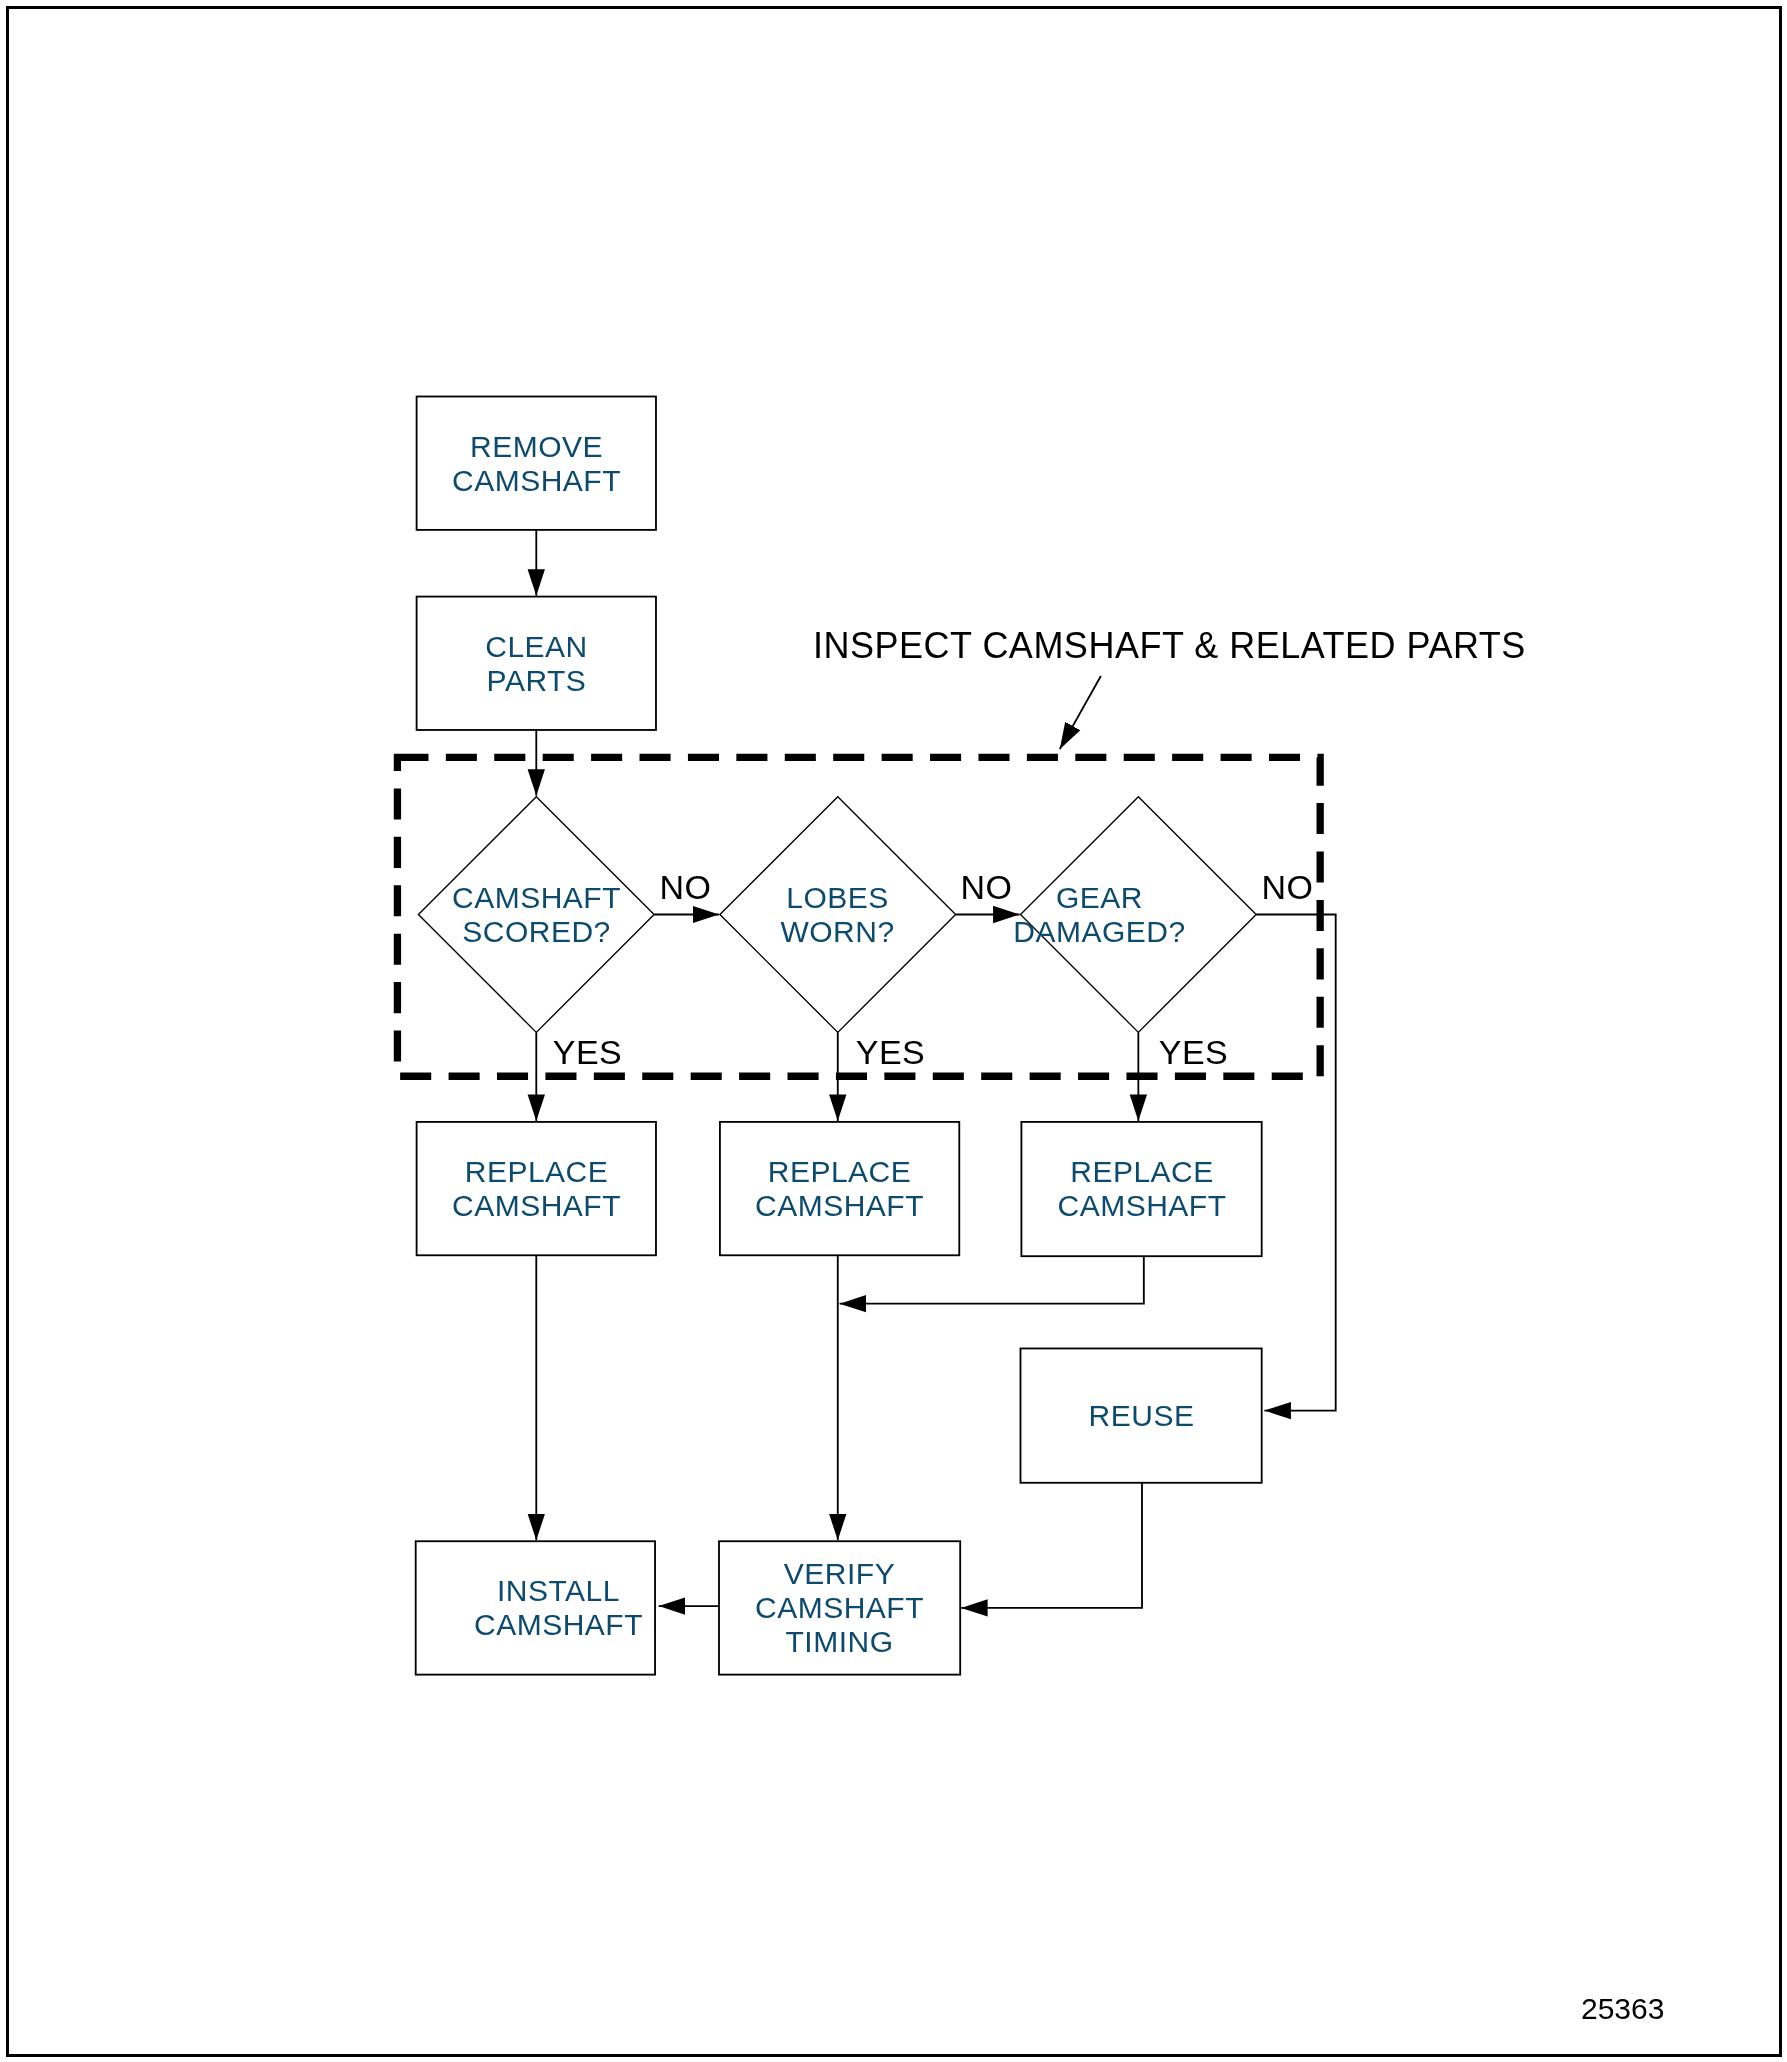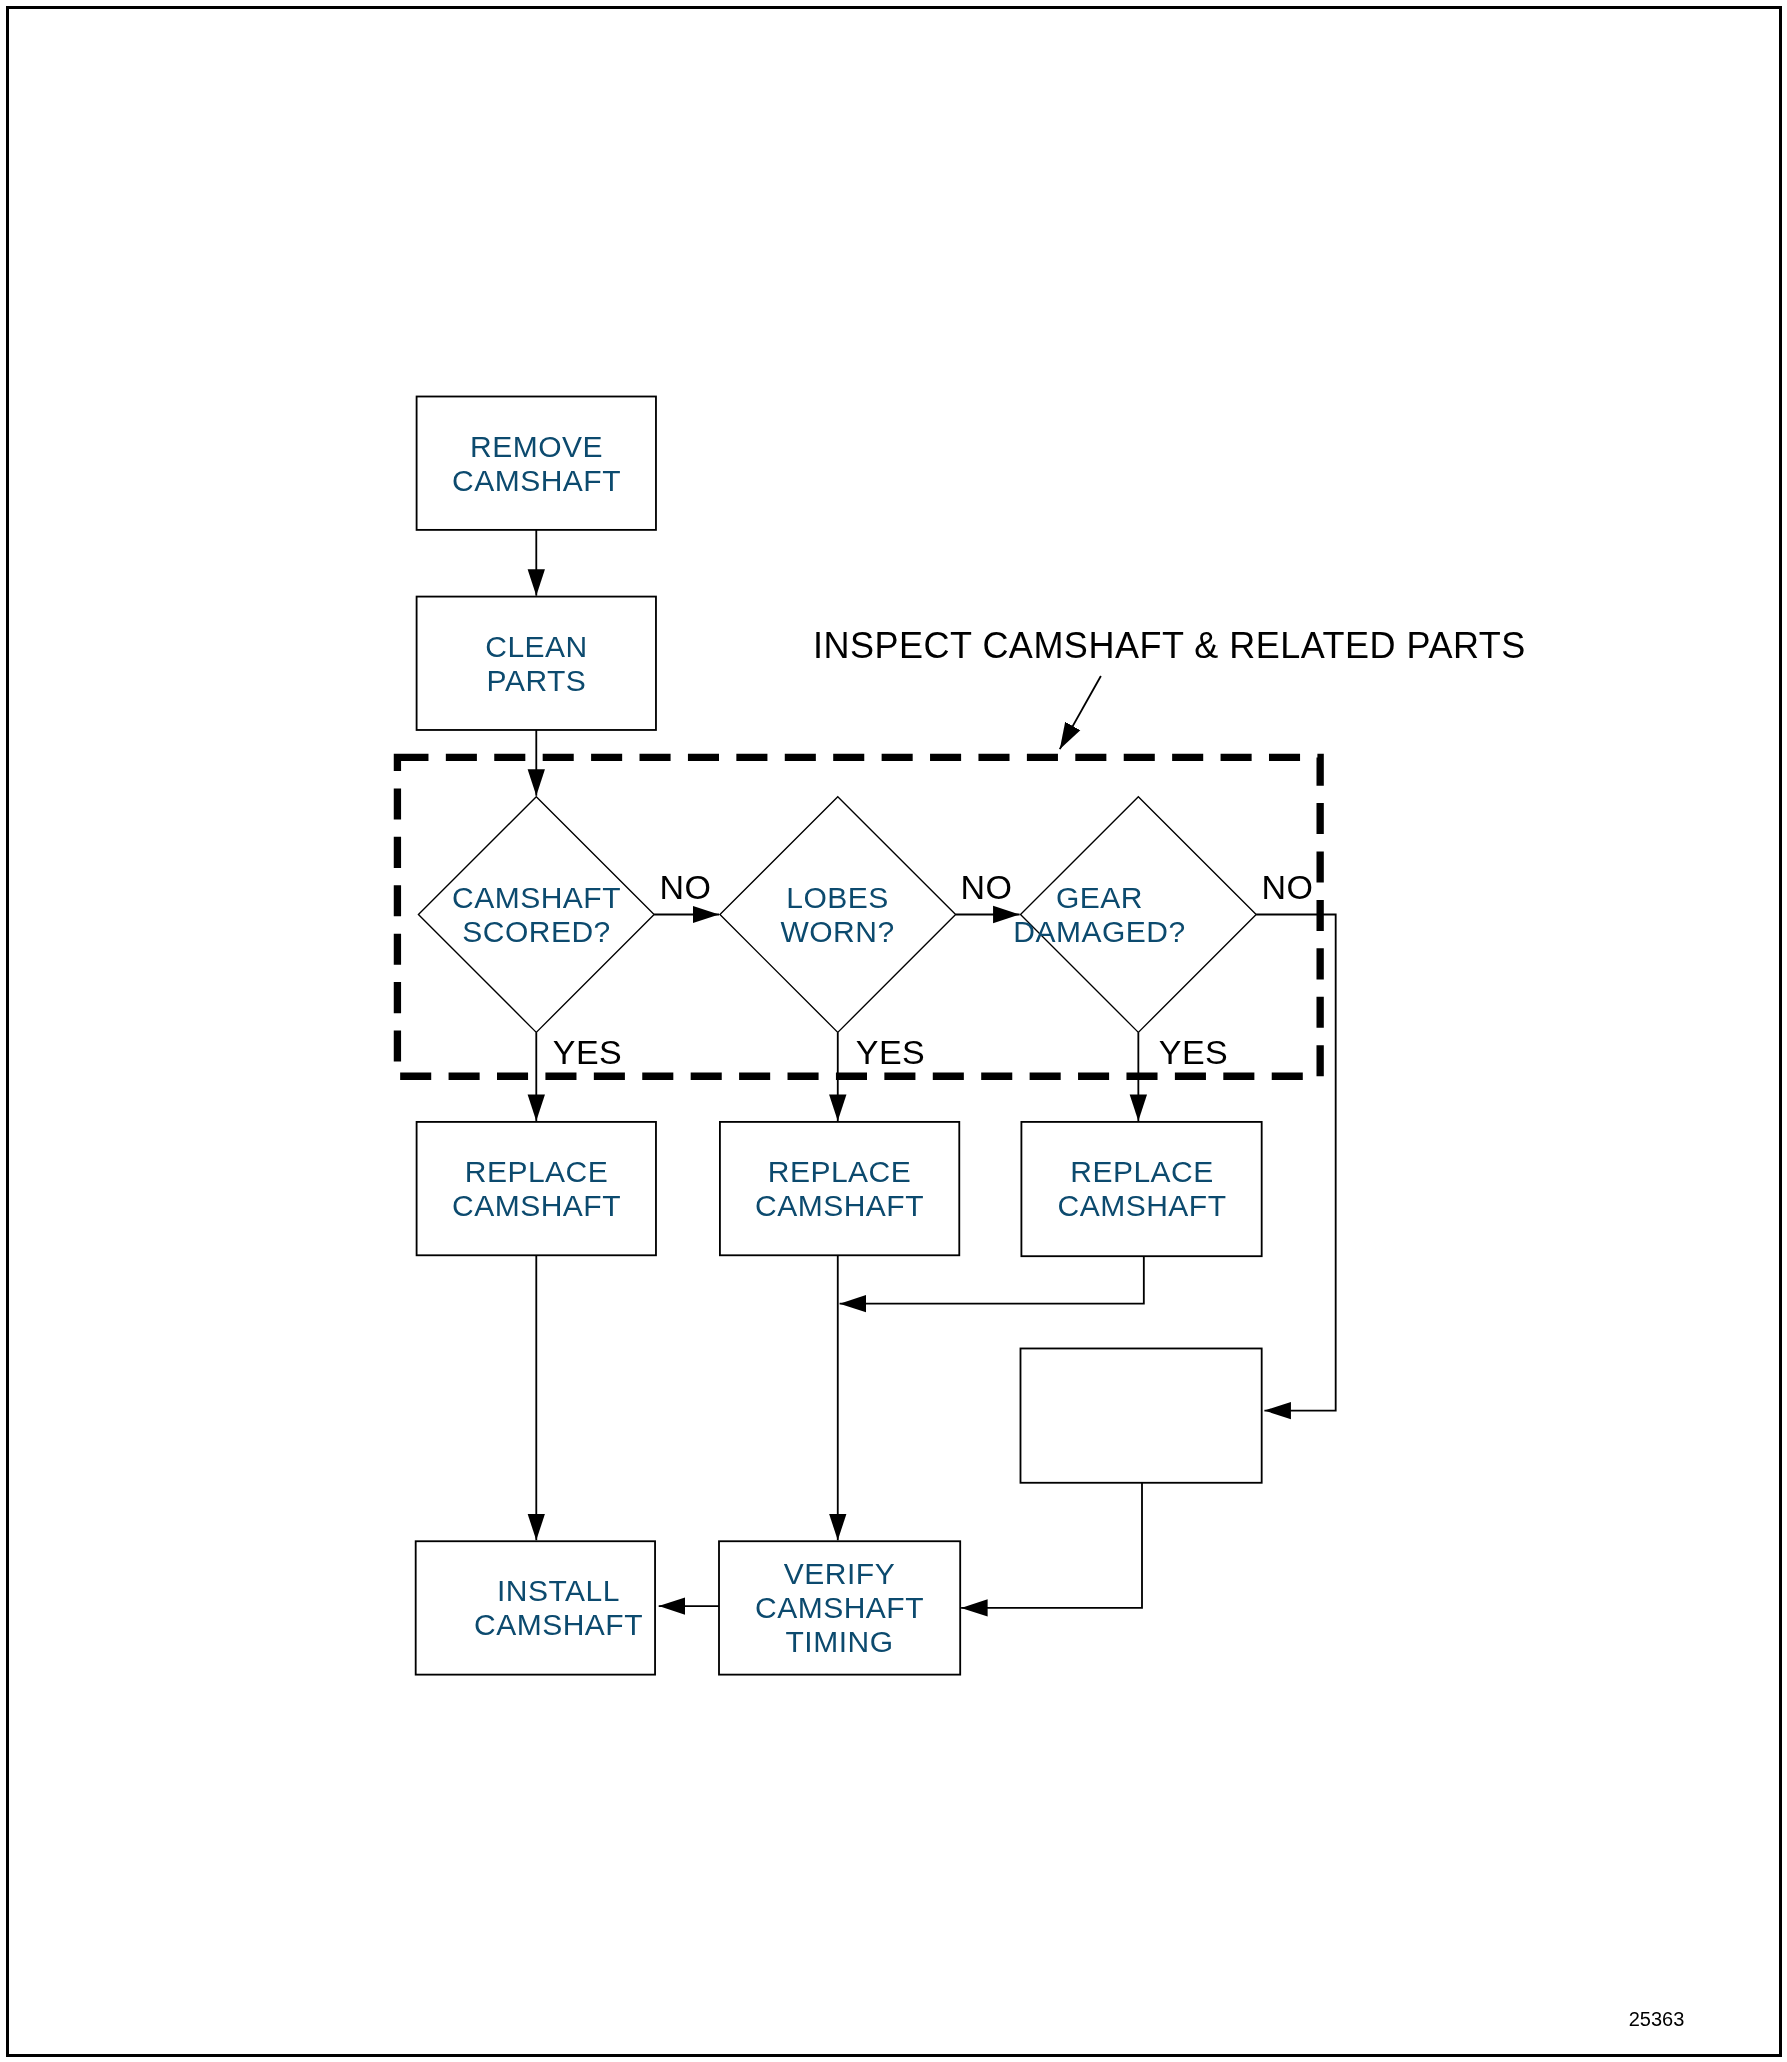--- a/index.html
+++ b/index.html
@@ -60,23 +60,22 @@
     letter-spacing: 0.5px;
     text-align: left;
     white-space: nowrap;
   }
   .figure-number {
     position: absolute;
     left: 1581px;
     top: 1992px;
     width: 151px;
     height: 37px;
-    font-size: 20px;
-    text-align: center;
-    margin-top: 16px;
+    font-size: 30px;
+    text-align: left;
   }
 </style>
 </head>
 <body>
 
 <div class="canvas">
 
   <svg class="diagram-svg" viewBox="0 0 1956 2257" xmlns="http://www.w3.org/2000/svg">
     <defs>
       <marker id="arr" viewBox="0 0 30 22" refX="29" refY="11" markerWidth="30" markerHeight="22" markerUnits="userSpaceOnUse" orient="auto">
@@ -128,20 +127,21 @@
   <div class="lbl" style="left:999px; top:878px; width:201px; height:73px;">GEAR
 DAMAGED?</div>
 
   <div class="lbl" style="left:417px; top:1122px; width:239px; height:133px;">REPLACE
 CAMSHAFT</div>
   <div class="lbl" style="left:720px; top:1122px; width:239px; height:133px;">REPLACE
 CAMSHAFT</div>
   <div class="lbl" style="left:1022px; top:1122px; width:240px; height:134px;">REPLACE
 CAMSHAFT</div>
 
+  <div class="lbl" style="left:1021px; top:1349px; width:241px; height:134px;">REUSE</div>
 
   <div class="lbl" style="left:416px; top:1541px; width:239px; height:133px;padding-left:23px;">INSTALL
 CAMSHAFT</div>
   <div class="lbl" style="left:719px; top:1541px; width:241px; height:133px;">VERIFY
 CAMSHAFT
 TIMING</div>
 
   <div class="edge-lbl" style="left:640px;  top:868px;  width:91px; height:38px;">NO</div>
   <div class="edge-lbl" style="left:941px; top:868px;  width:91px; height:38px;">NO</div>
   <div class="edge-lbl" style="left:1242px; top:868px;  width:91px; height:38px;">NO</div>

